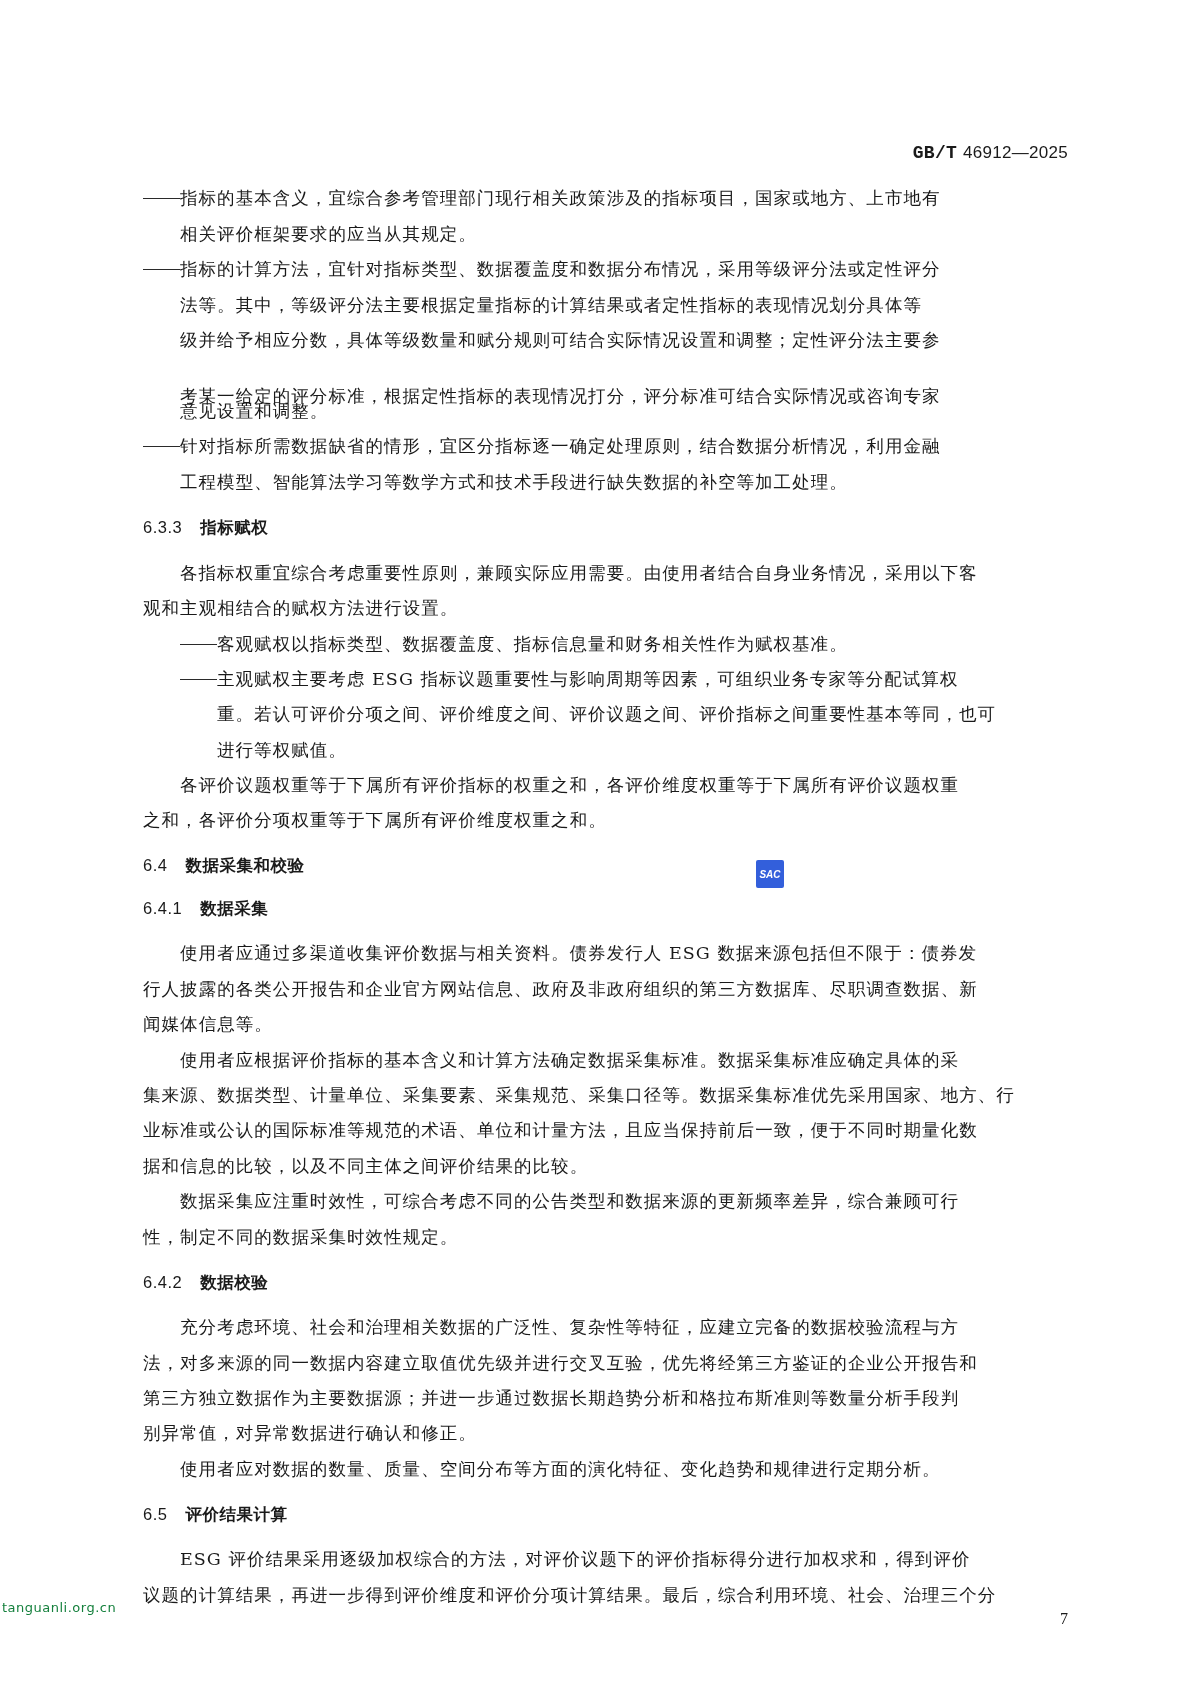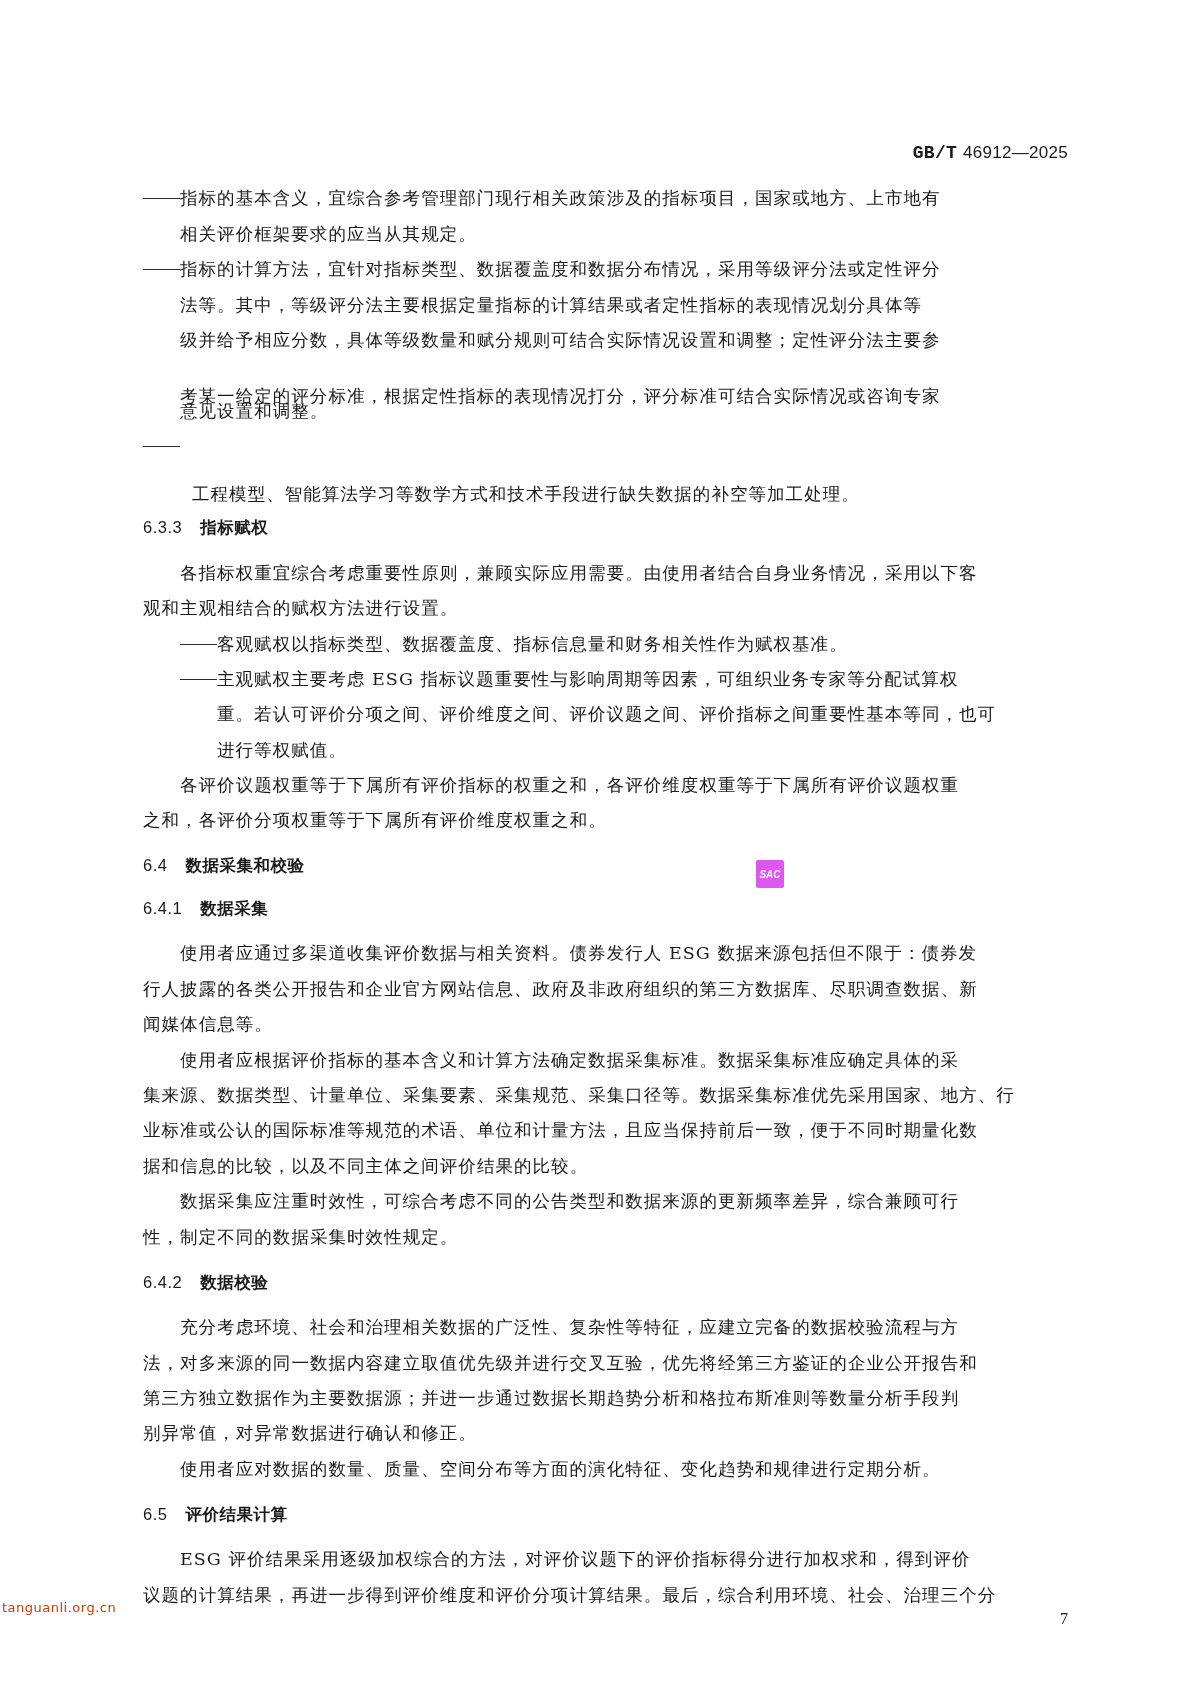--- a/index.html
+++ b/index.html
@@ -74,40 +74,40 @@
     top: 1582px;
     font-family: "Liberation Serif", serif;
     font-size: 16px;
   }
   .watermark-sac {
     position: absolute;
     left: 756px;
     top: 860px;
     width: 28px;
     height: 28px;
-    background: #d946ef;
+    background: #1d4ed8;
     border-radius: 2px;
     color: #ffffff;
     font-family: "Liberation Sans", sans-serif;
     font-size: 10px;
     font-weight: bold;
     font-style: italic;
     display: flex;
     align-items: center;
     justify-content: center;
     opacity: 0.9;
     text-align: center;
   }
   .watermark-site {
     position: absolute;
     left: 2px;
     top: 1600px;
     font-family: "DejaVu Sans", sans-serif;
     font-size: 13px;
-    color: #c2410c;
+    color: #15803d;
     letter-spacing: 0.5px;
   }
 </style>
 </head>
 <body>
 
 <div class="page">
 
   <div class="std-no">
     <span class="gb">GB/T</span>
@@ -121,23 +121,23 @@
 
   <div class="line" style="left:143px; top:257px;">
     <span class="dash"></span><span>指标的计算方法，宜针对指标类型、数据覆盖度和数据分布情况，采用等级评分法或定性评分</span>
   </div>
   <div class="line" style="left:180px; top:328px;">级并给予相应分数，具体等级数量和赋分规则可结合实际情况设置和调整；定性评分法主要参</div>
   <div class="line" style="left:180px; top:293px;">法等。其中，等级评分法主要根据定量指标的计算结果或者定性指标的表现情况划分具体等</div>
   <div class="line" style="left:180px; top:364px;margin-top:20px;">考某一给定的评分标准，根据定性指标的表现情况打分，评分标准可结合实际情况或咨询专家</div>
   <div class="line" style="left:180px; top:399px;">意见设置和调整。</div>
 
   <div class="line" style="left:143px; top:434px;">
-    <span class="dash"></span>
+    <span class="dash"></span><span>针对指标所需数据缺省的情形，宜区分指标逐一确定处理原则，结合数据分析情况，利用金融</span>
   </div>
-  <div class="line" style="left:192px; top:470px;margin-top:12px;">工程模型、智能算法学习等数学方式和技术手段进行缺失数据的补空等加工处理。</div>
+  <div class="line" style="left:180px; top:470px;">工程模型、智能算法学习等数学方式和技术手段进行缺失数据的补空等加工处理。</div>
 
   <div class="heading" style="left:143px; top:515px;">
     <span class="hnum">6.3.3</span><span>指标赋权</span>
   </div>
   <div class="line" style="left:180px; top:561px;">各指标权重宜综合考虑重要性原则，兼顾实际应用需要。由使用者结合自身业务情况，采用以下客</div>
   <div class="line" style="left:143px; top:596px;">观和主观相结合的赋权方法进行设置。</div>
   <div class="line" style="left:180px; top:632px;">
     <span class="dash"></span><span>客观赋权以指标类型、数据覆盖度、指标信息量和财务相关性作为赋权基准。</span>
   </div>
   <div class="line" style="left:180px; top:667px;">

